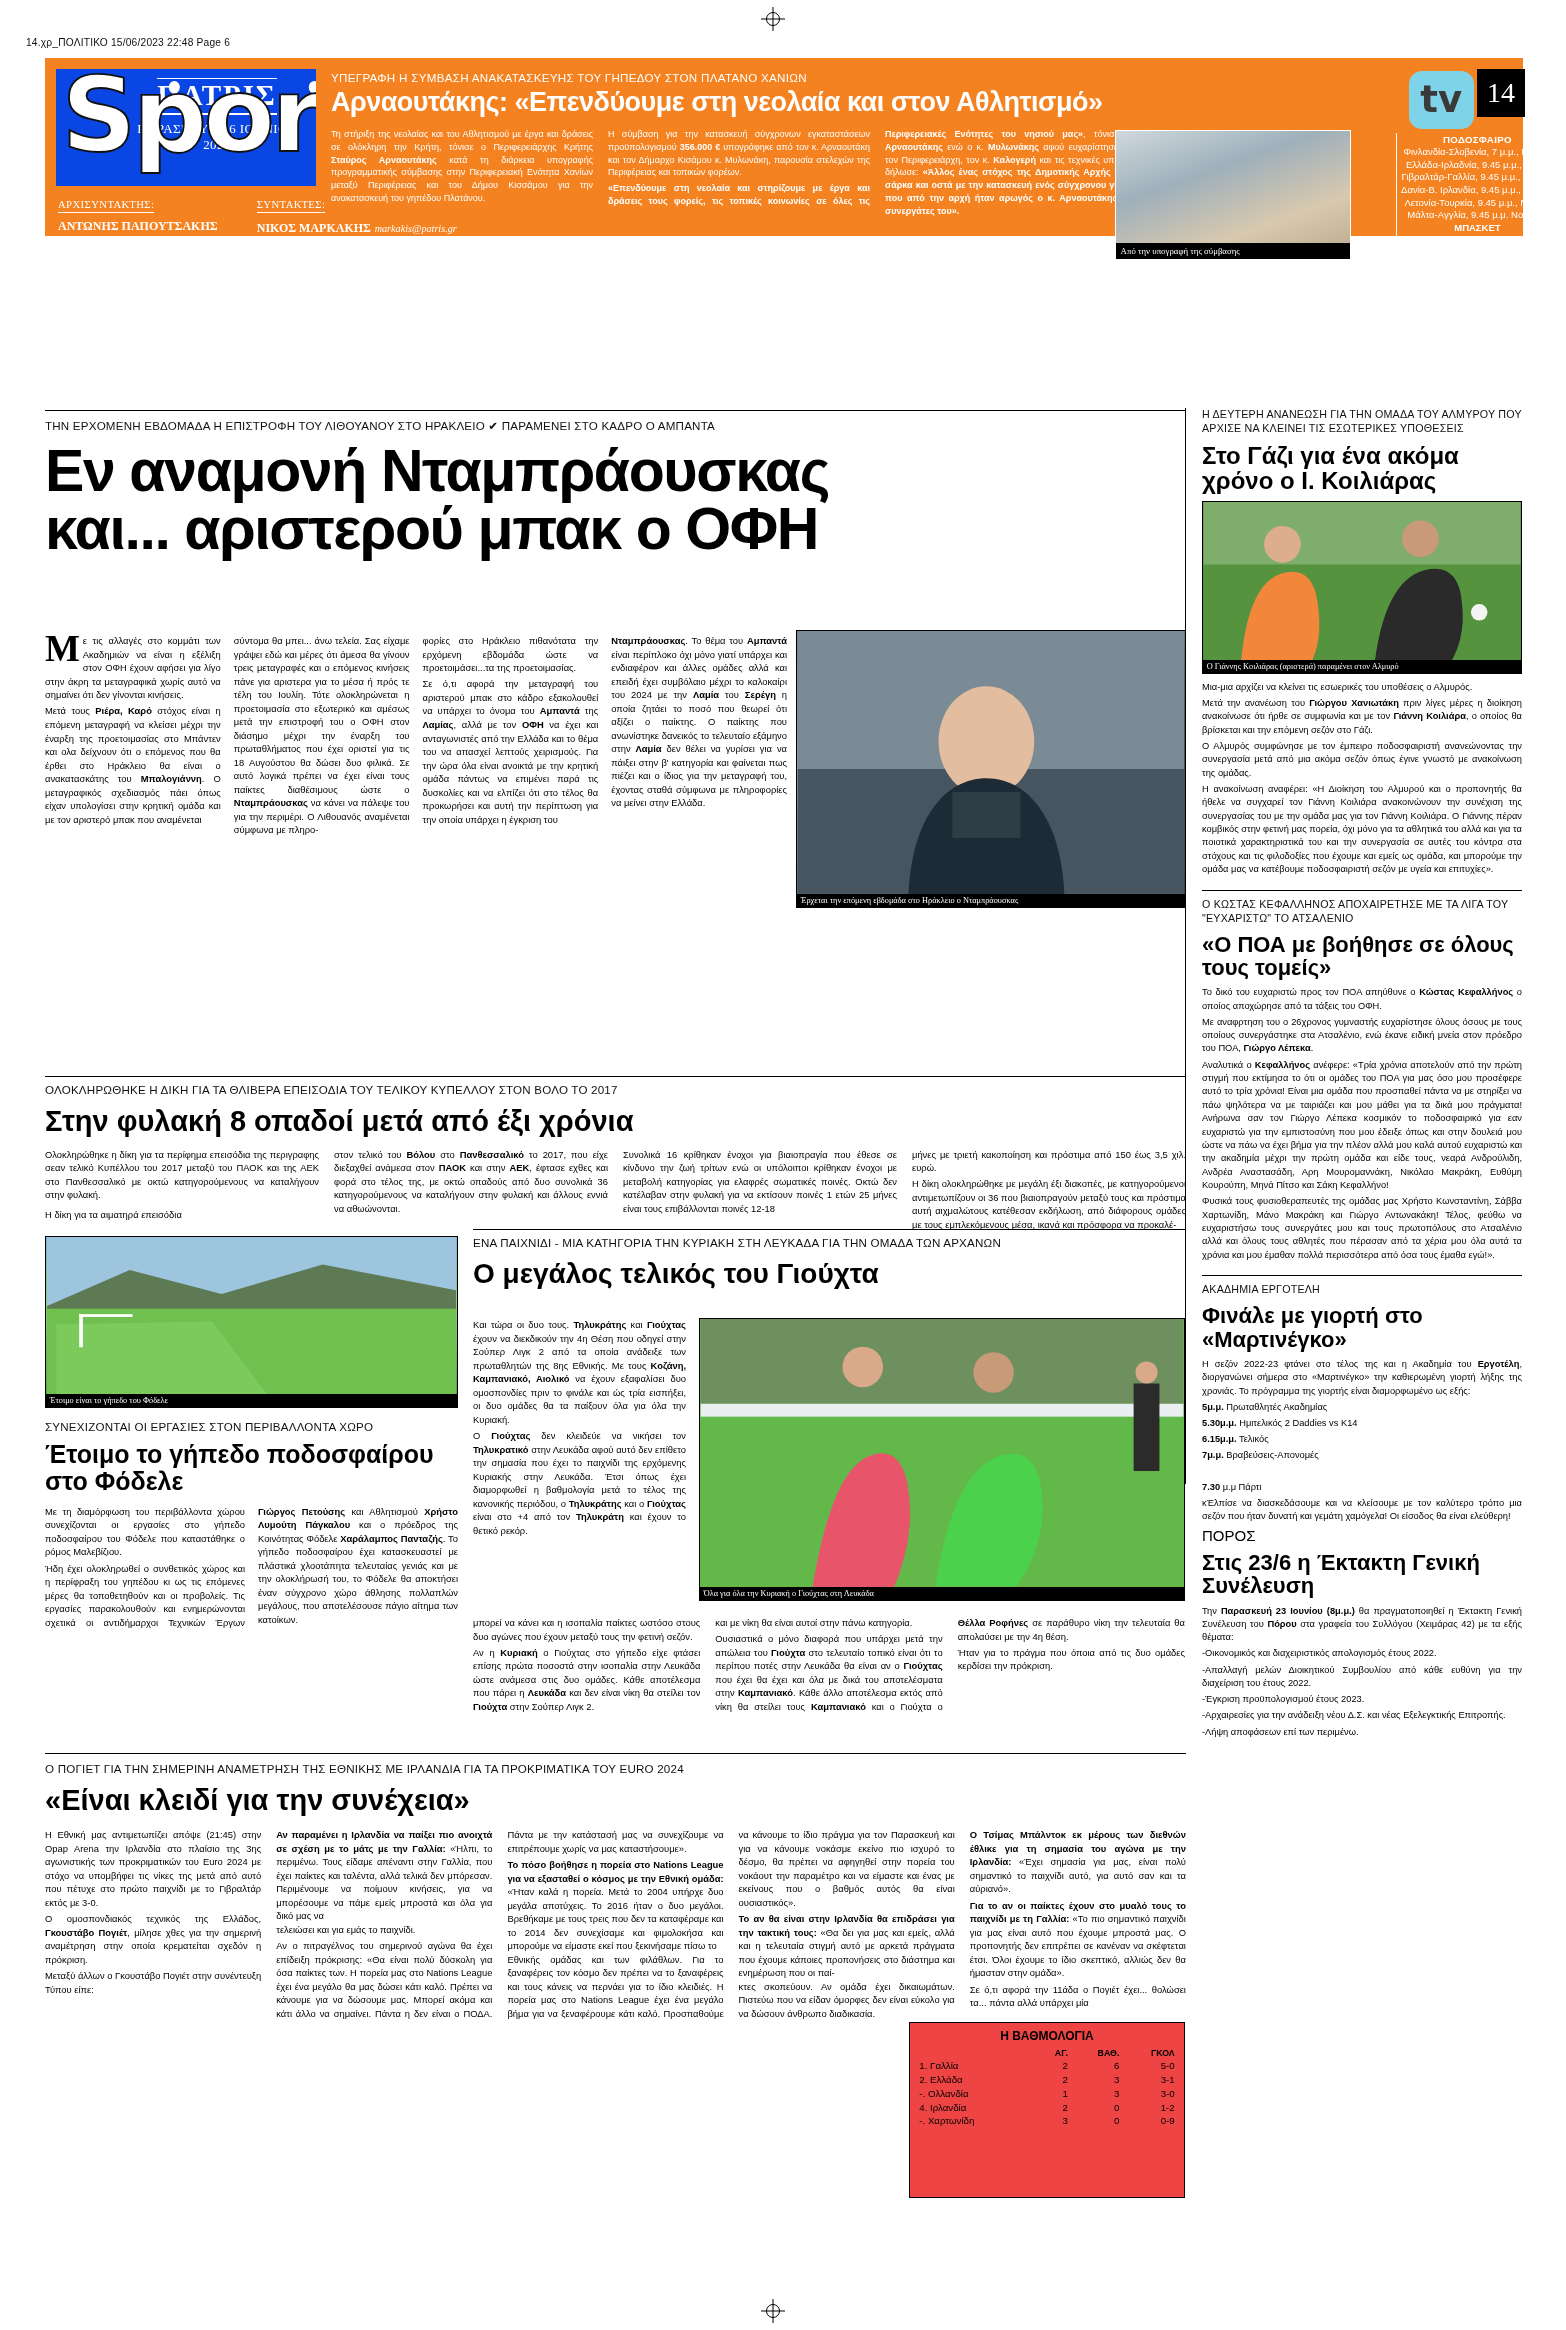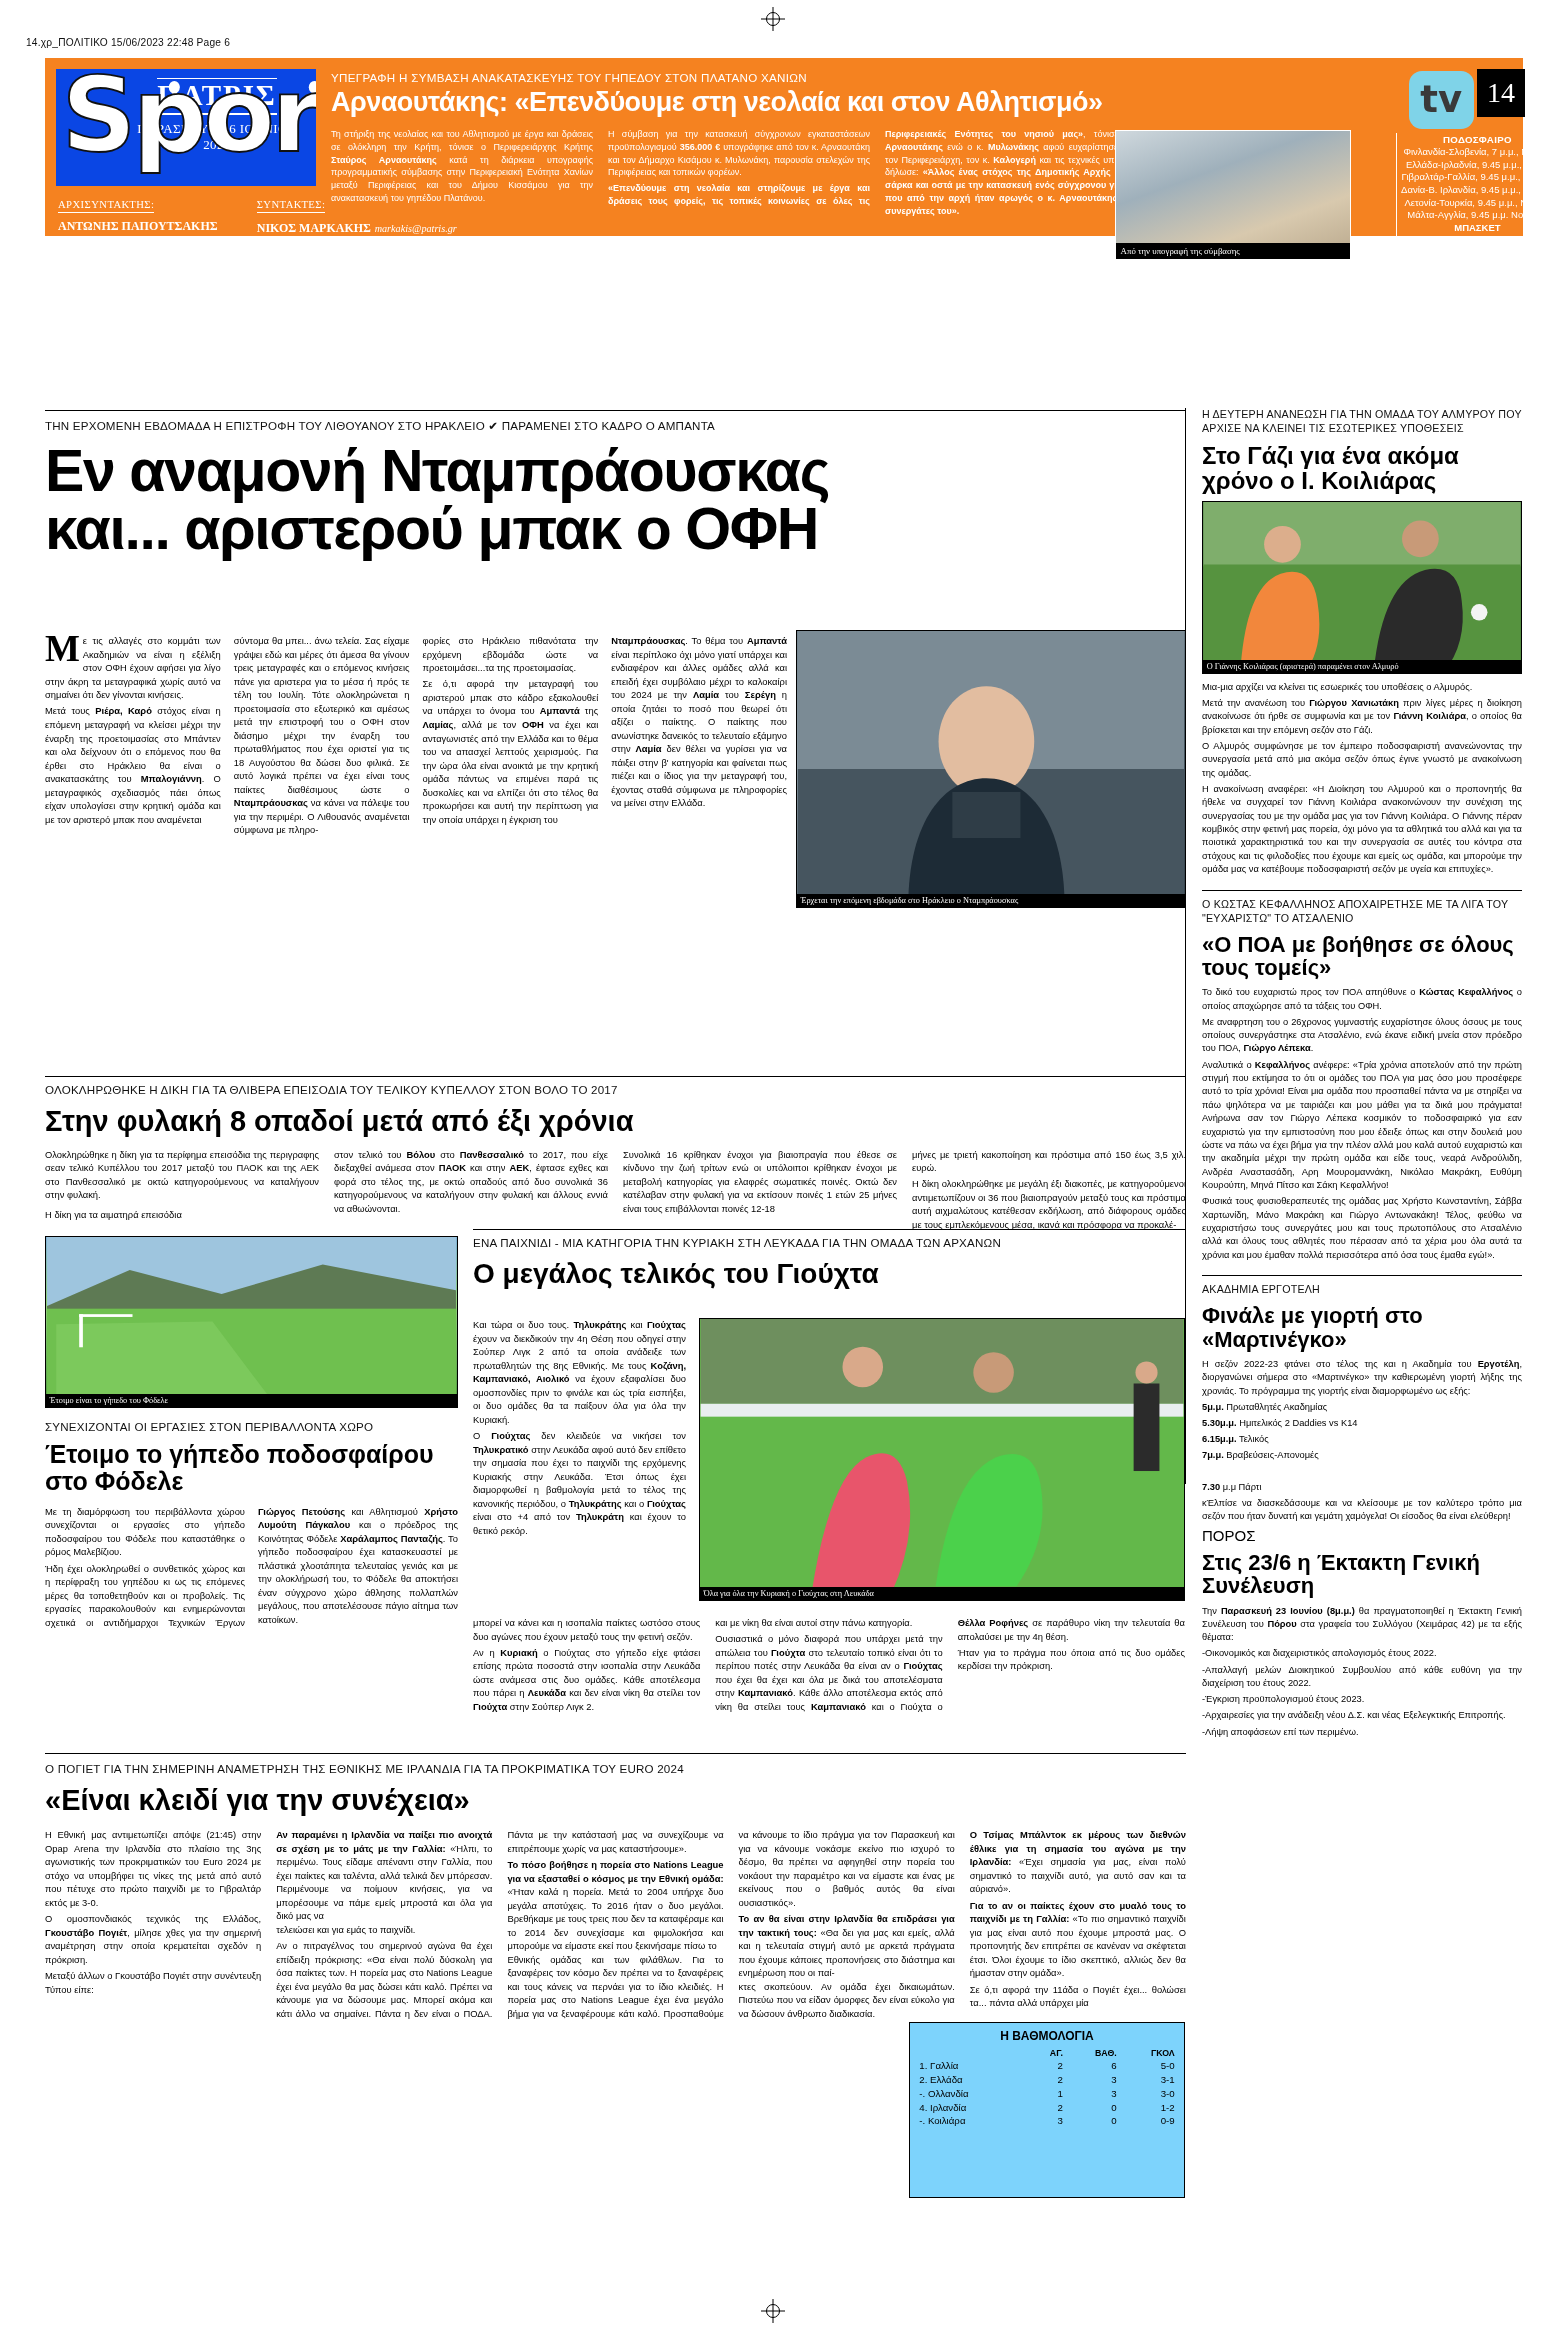--- a/index.html
+++ b/index.html
@@ -182,21 +182,21 @@
   .giouhta-bottom { position:absolute; left:0; top:380px; width:712px; column-count:3; column-gap:15px; }
 
   
   .euro { position:absolute; left:45px; top:1762px; width:1141px; }
   .euro h2 { font-size:29px; font-weight:bold; margin:7.4px 0 11px; }
   .euro-cols { width:1141px; column-count:5; column-gap:15px; }
 
   
   .standings {
     position:absolute; left:909px; top:2022px; width:276px; height:176px;
-    border:1.9px solid #000; background:#7dd3fc; padding:5.6px 7.4px;
+    border:1.9px solid #000; background:#ef4444; padding:5.6px 7.4px;
   }
   .standings .ttl { text-align:center; font-weight:bold; font-size:12px; margin-bottom:4.6px; }
   .standings table { width:100%; border-collapse:collapse; font-size:9.7px; }
   .standings th { font-weight:bold; font-size:8.8px; text-align:right; padding:0.9px 1.9px; }
   .standings th.l, .standings td.l { text-align:left; }
   .standings td { padding:1.4px 1.9px; text-align:right; }
   .hrule-left { position:absolute; left:45px; width:1141px; height:0.9px; background:#000; }
 </style>
 </head>
 <body>
@@ -461,21 +461,21 @@
             <td class="">3</td>
             <td class="">3-0</td>
           </tr>
           <tr>
             <td class="l">4. Ιρλανδία</td>
             <td class="">2</td>
             <td class="">0</td>
             <td class="">1-2</td>
           </tr>
           <tr>
-            <td class="l">-. Κοιλιάρα</td>
+            <td class="l">-. Χαρτωνίδη</td>
             <td class="">3</td>
             <td class="">0</td>
             <td class="">0-9</td>
           </tr>
         </tbody>
     </table>
   </div>
 
   <div class="rail">
     <div class="vrule"></div>

